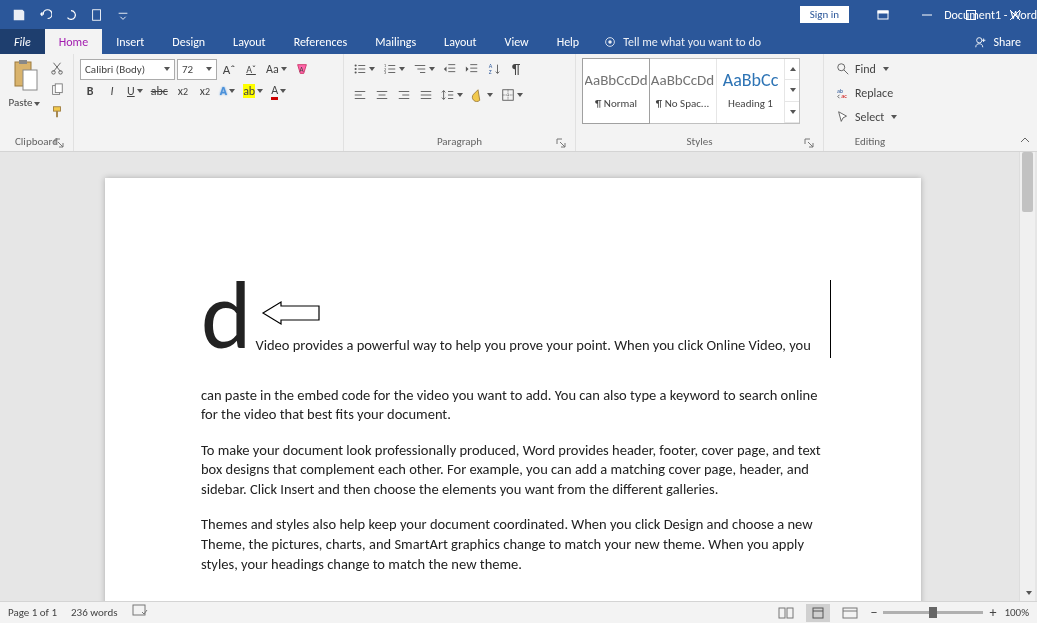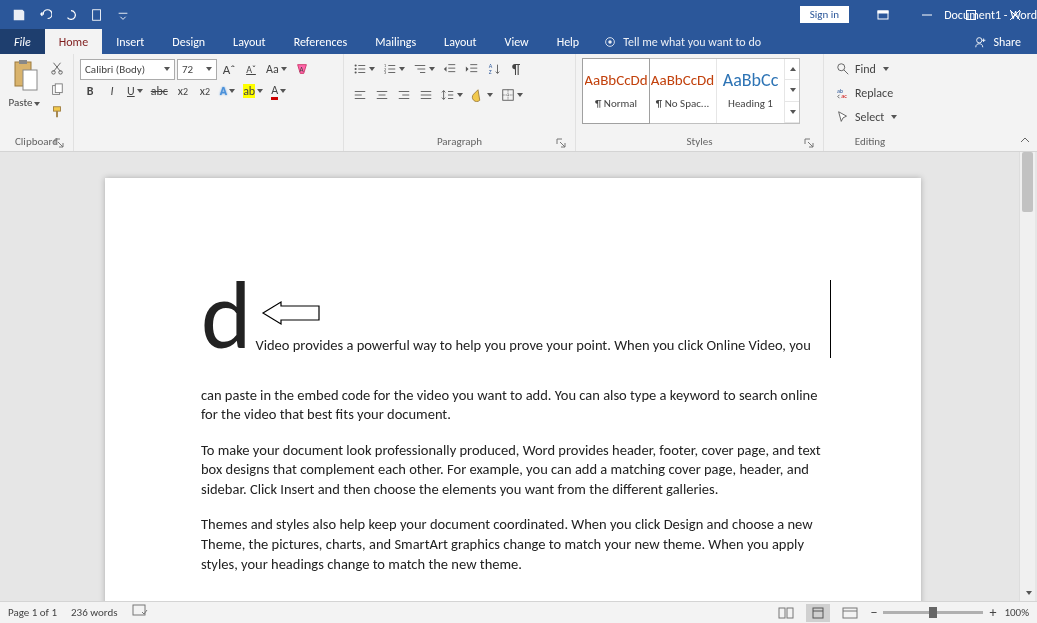--- a/index.html
+++ b/index.html
@@ -12,21 +12,21 @@
 .qat-btn svg { width: 14px; height: 14px; }
 .title-center { position: absolute; left: 0; right: 0; text-align: right; font-size: 12px; pointer-events: none; }
 .title-right { margin-left: auto; display: flex; align-items: center; gap: 0; }
 .signin-btn { background: white; color: #2b579a; font-size: 11px; padding: 2px 10px; margin-right: 12px; border: none; cursor: pointer; }
 .winctl { width: 44px; height: 29px; display: flex; align-items: center; justify-content: center; cursor: pointer; }
 .winctl svg { width: 12px; height: 12px; stroke: white; fill: none; stroke-width: 1; }
 
 
 .tabbar { height: 25px; background: #2b579a; display: flex; align-items: stretch; color: white; }
 .tab { padding: 0 14px; font-size: 12px; display: flex; align-items: center; cursor: pointer; }
-.tab.active { background: #f3f3f3; color: #7f1d1d; }
+.tab.active { background: #f3f3f3; color: #a21caf; }
 .tab.file { background: #1e3e6e; font-style: italic; }
 .tellme { display: flex; align-items: center; gap: 6px; padding: 0 10px; font-size: 12px; opacity: .9; }
 .share { margin-left: auto; display: flex; align-items: center; gap: 5px; padding: 0 16px; font-size: 12px; }
 
 
 .ribbon { height: 98px; background: #f3f3f3; border-bottom: 1px solid #d4d4d4; display: flex; position: relative; }
 .group { border-right: 1px solid #e1e1e1; padding: 4px 6px 0 6px; display: flex; flex-direction: column; position: relative; }
 .group-body { flex: 1; display: flex; align-items: flex-start; }
 .group-label { text-align: center; font-size: 11px; color: #666; height: 16px; line-height: 14px; position: relative; }
 .dlg-launcher { position: absolute; right: 2px; bottom: 1px; width: 12px; height: 12px; cursor:pointer; }
@@ -39,21 +39,21 @@
 .rb { min-width: 20px; height: 20px; display: flex; align-items: center; justify-content: center; cursor:pointer; border: 1px solid transparent; padding: 0 2px; }
 .rb svg { width: 14px; height: 14px; }
 .dd { display:inline-block; width:0; height:0; border-left:3px solid transparent; border-right:3px solid transparent; border-top:4px solid #555; margin-left:2px; }
 
 .font-name { width: 95px; height: 21px; border: 1px solid #ababab; background: white; font-size: 11px; padding: 0 4px; display:flex; align-items:center; justify-content:space-between; }
 .font-size { width: 40px; height: 21px; border: 1px solid #ababab; background: white; font-size: 11px; padding: 0 4px; display:flex; align-items:center; justify-content:space-between; }
 
 
 .styles-gallery { display: flex; border: 1px solid #c0c0c0; background: white; height: 66px; }
 .style-item { width: 68px; border-right: 1px solid #e6e6e6; text-align:center; padding: 4px 2px 2px; cursor:pointer; font-size:11px; color: #444; position: relative; }
-.style-item .preview { font-family: Calibri; font-size: 15px; color: #c2410c; height: 34px; display:flex; align-items:center; justify-content:center; overflow:hidden; }
+.style-item .preview { font-family: Calibri; font-size: 15px; color: #737373; height: 34px; display:flex; align-items:center; justify-content:center; overflow:hidden; }
 .style-item.heading .preview { color: #2e74b5; font-size: 18px; font-family: "Calibri Light", Calibri; }
 .style-item.selected { border: 1px solid #a0a0a0; margin:-1px; }
 .style-item .lbl { font-size: 11px; white-space: nowrap; overflow: hidden; }
 .gallery-more { width: 14px; display:flex; flex-direction:column; }
 .gallery-more div { flex:1; display:flex; align-items:center; justify-content:center; cursor:pointer; border-bottom:1px solid #e6e6e6; }
 
 .editing-col { display:flex; flex-direction:column; gap: 2px; }
 .editing-btn { height: 22px; display:flex; align-items:center; gap:5px; padding: 0 6px; font-size:12px; cursor:pointer; }
 .collapse-caret { position:absolute; right:6px; bottom:2px; cursor:pointer; }
 

